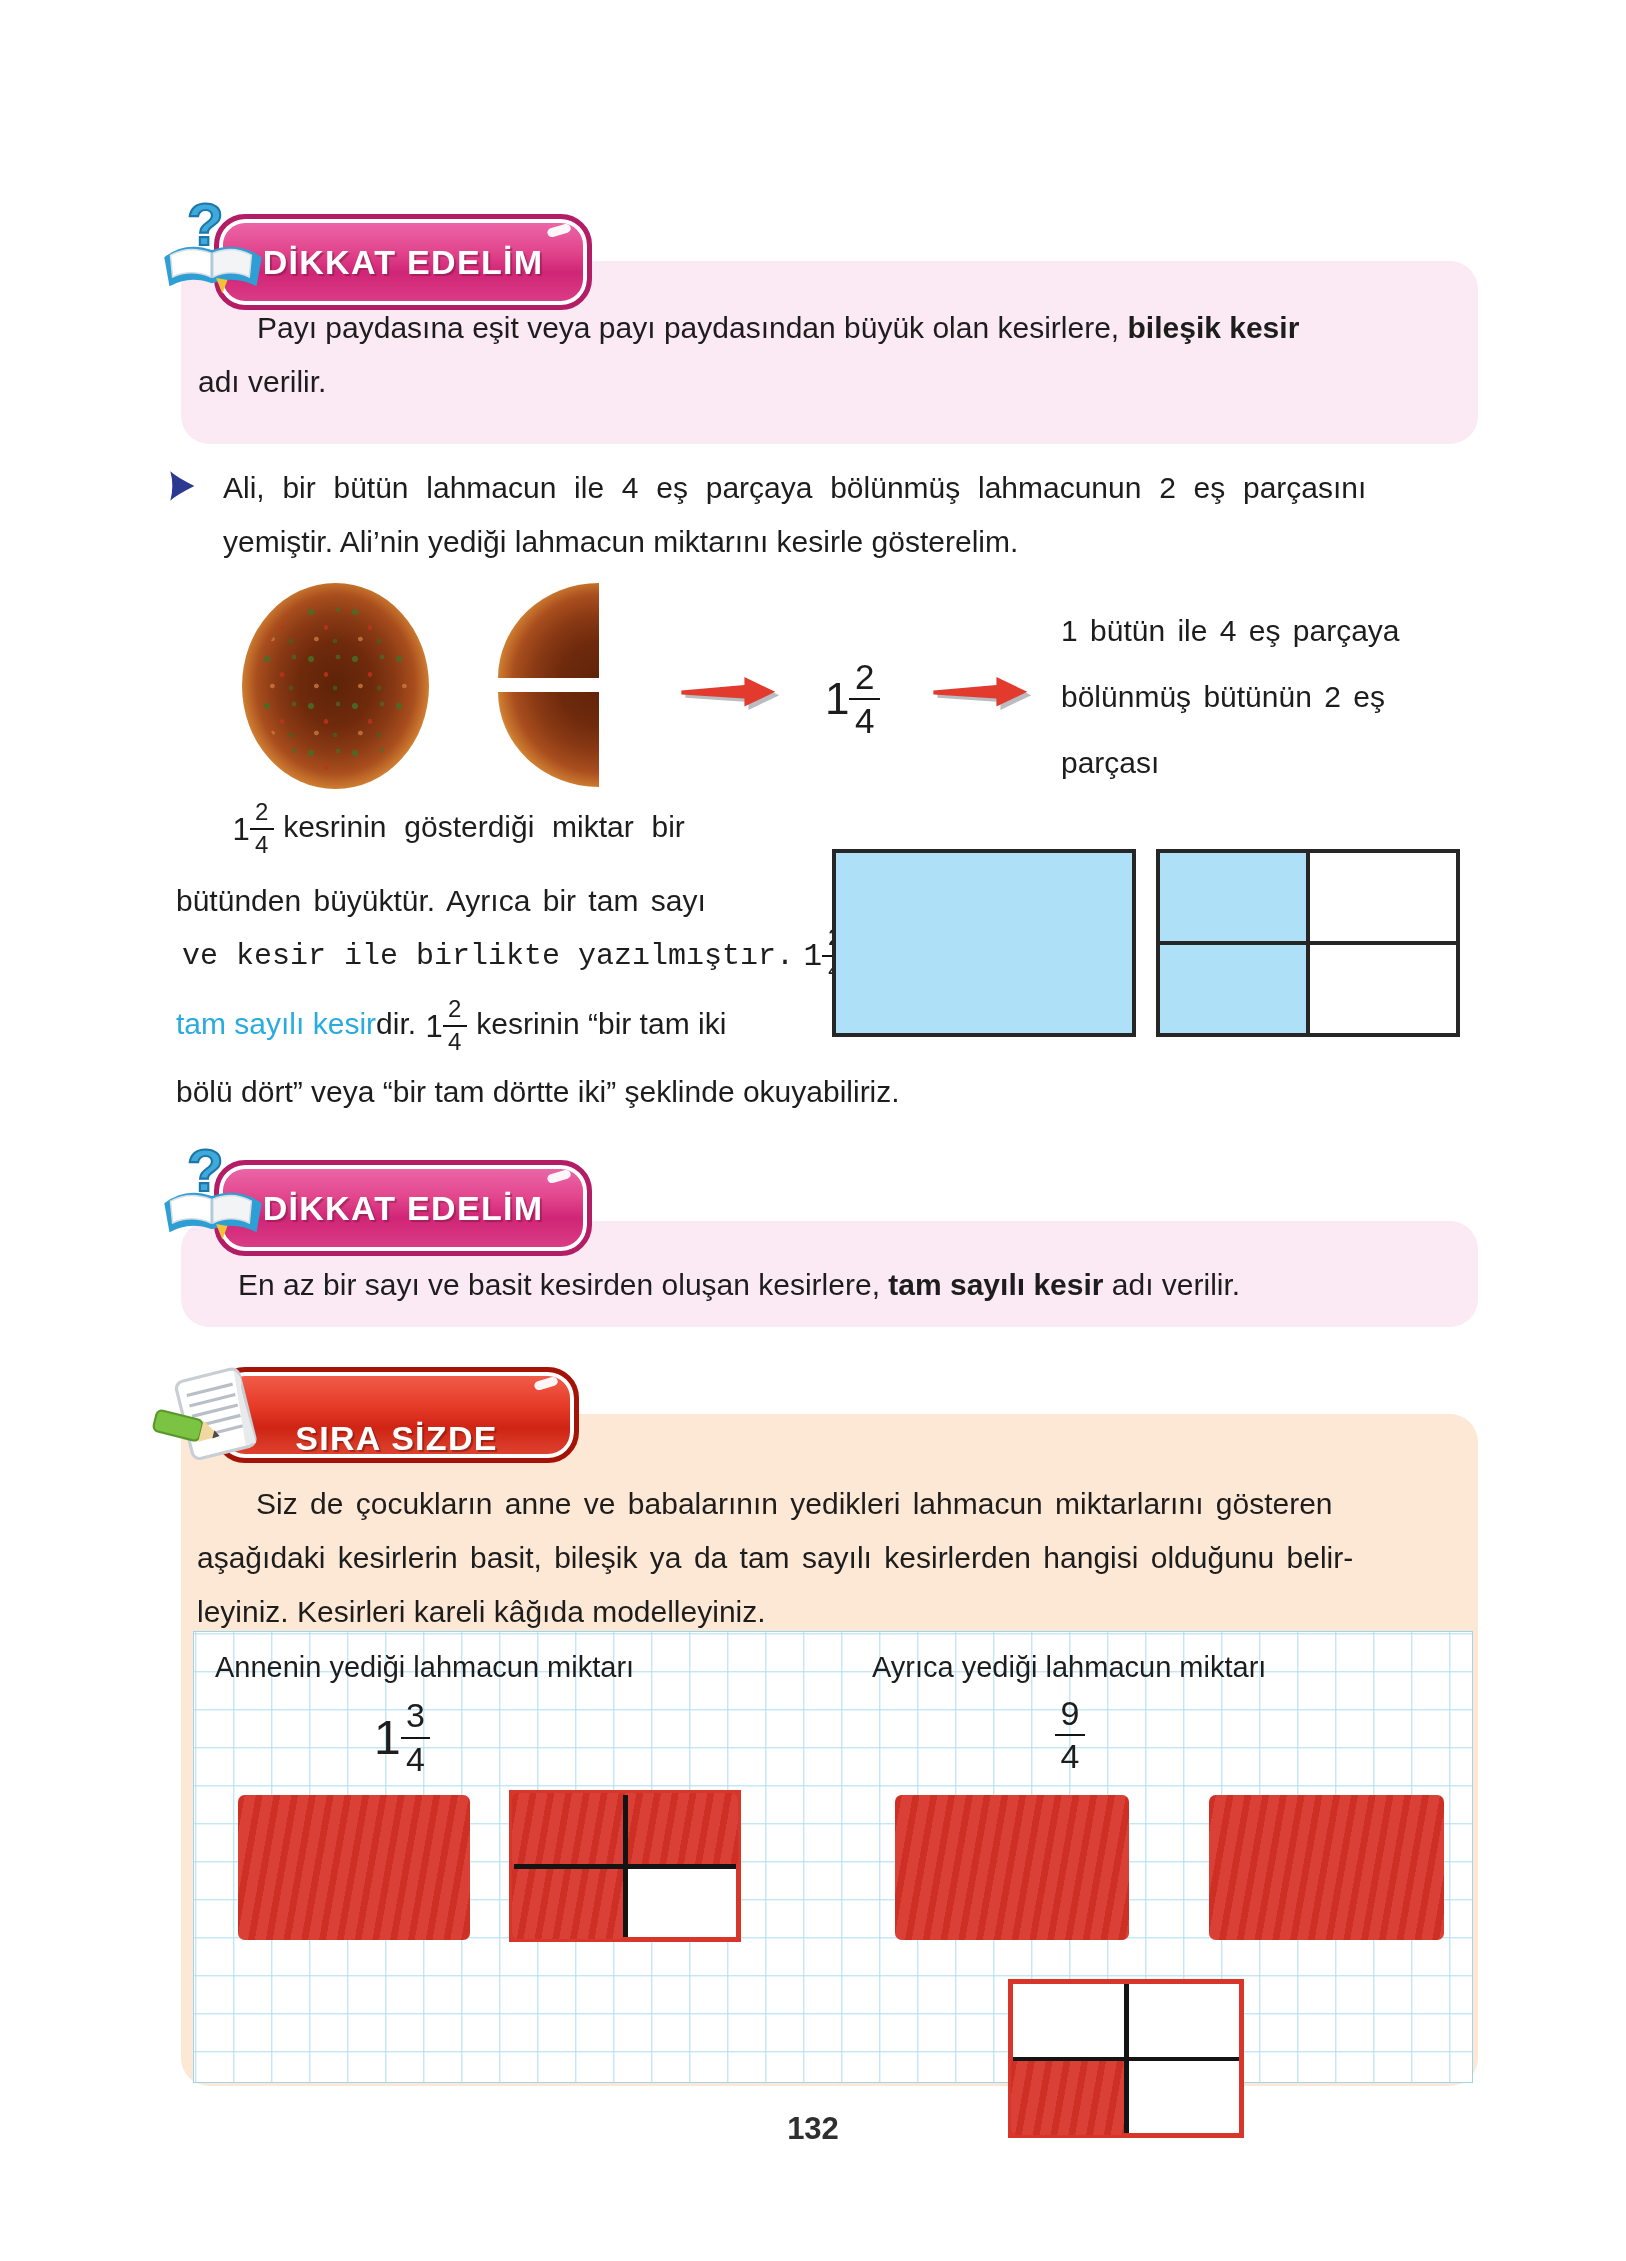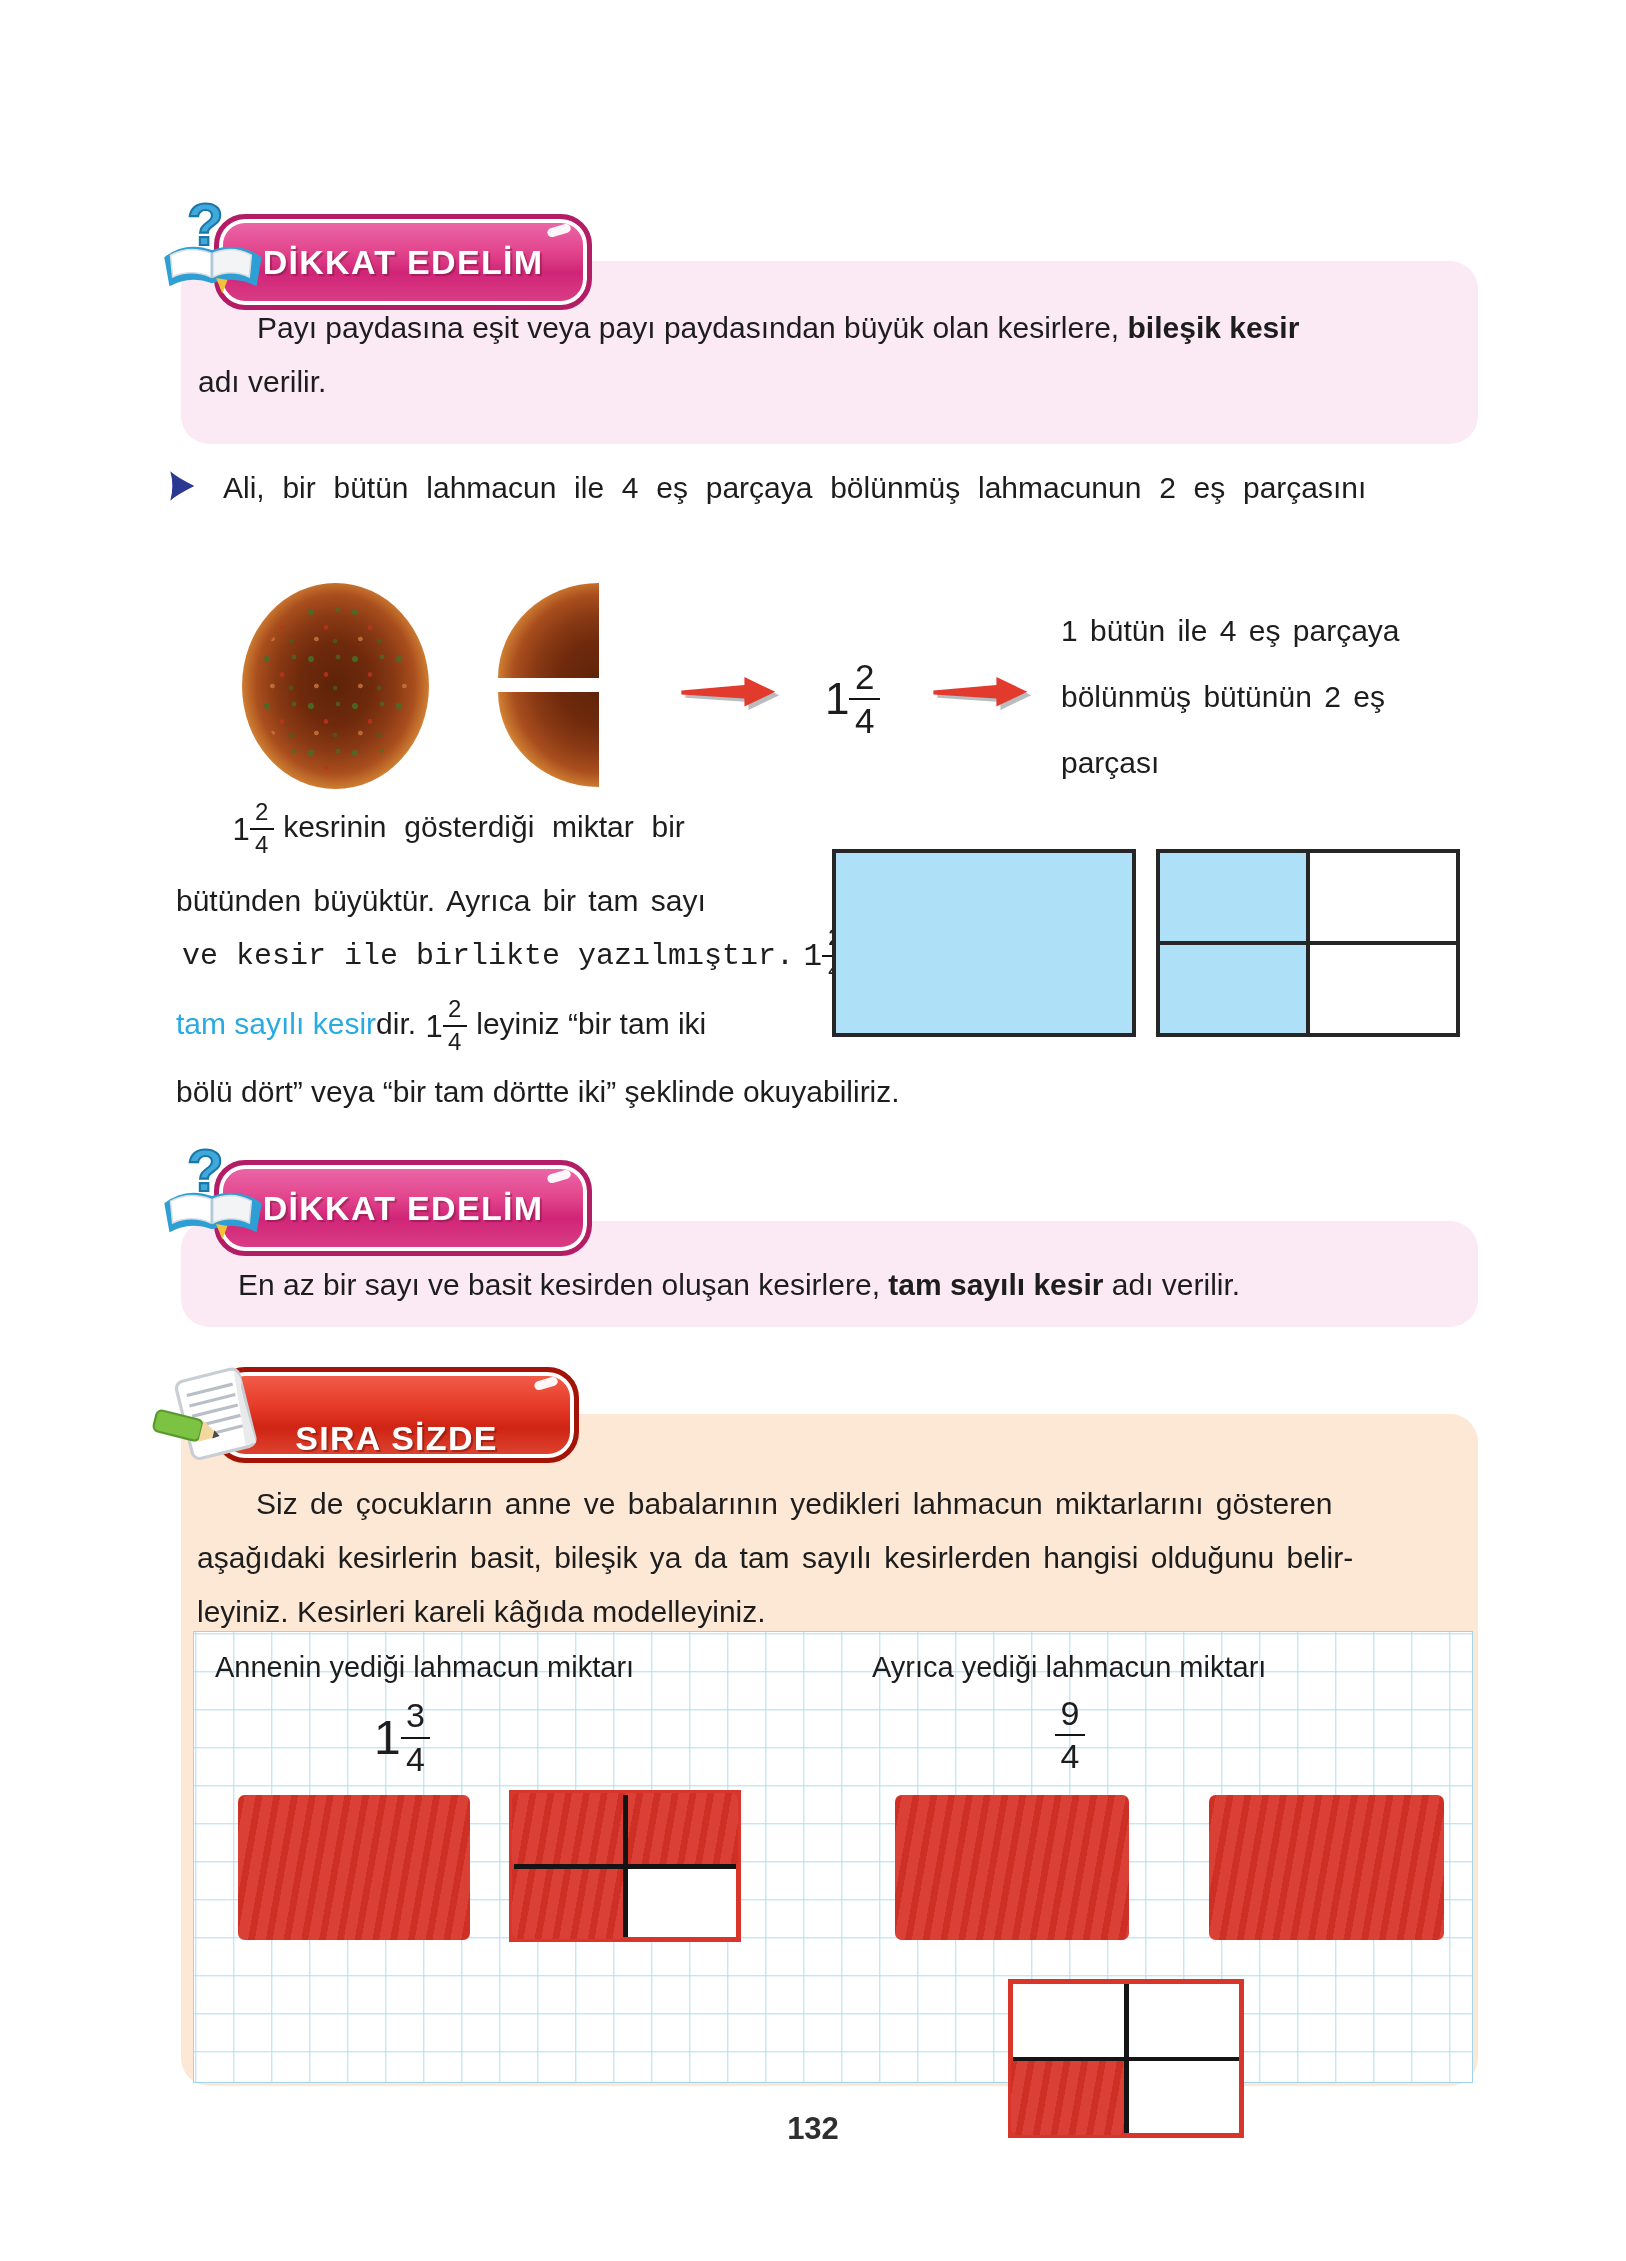--- a/index.html
+++ b/index.html
@@ -124,20 +124,21 @@
     <div style="margin-top:10.7px;">adı verilir.</div>
   </div>
 
   <div class="bullet-svg" style="left:169px;top:470px;">
     <svg width="28" height="32" viewBox="0 0 42 48">
         <path d="M2 2 Q10 10 38 24 Q10 38 2 46 Q8 24 2 2 Z" fill="#2b3990"></path>
       </svg>
   </div>
   <div class="abs t" style="left:223px;top:466px;width:1255px;">
     <div class="ws2">Ali, bir bütün lahmacun ile 4 eş parçaya bölünmüş lahmacunun 2 eş parçasını</div>
+    <div style="margin-top:10.7px;">yemiştir. Ali’nin yediği lahmacun miktarını kesirle gösterelim.</div>
   </div>
 
   <div class="lah-full lah-base" style="left:242px;top:583px;width:187px;height:206px;">
     <div class="topping"></div>
   </div>
   <div class="abs" style="left:498px;top:583px;width:101px;height:206px;">
     <div class="half-piece half-top lah-base" style="left:0;top:0;"></div>
     <div class="half-piece half-bot lah-base" style="left:0;top:109px;"></div>
   </div>
 
@@ -191,21 +192,21 @@
     </span><span>kesri,</span>
   </div>
 
   <div class="fline t" style="left:176px;top:986px;">
     <span class="cyan">tam sayılı kesir</span><span>dir.</span><span class="frac frac-inline">
       <span class="whole">1</span>
       <span class="stack">
         <span class="num">2</span>
         <span class="den">4</span>
       </span>
-    </span><span>leyiniz “bir tam iki</span>
+    </span><span>kesrinin “bir tam iki</span>
   </div>
 
   <div class="abs t" style="left:176px;top:1070px;">bölü dört” veya “bir tam dörtte iki” şeklinde okuyabiliriz.</div>
 
   <div class="bluebox fill-blue" style="left:832px;top:849px;width:296px;height:180px;"></div>
   <div class="bluebox" style="left:1156px;top:849px;width:296px;height:180px;">
     <div class="abs fill-blue" style="left:0;top:0;width:50%;height:100%;"></div>
     <div class="cross-v"></div>
     <div class="cross-h"></div>
   </div>

